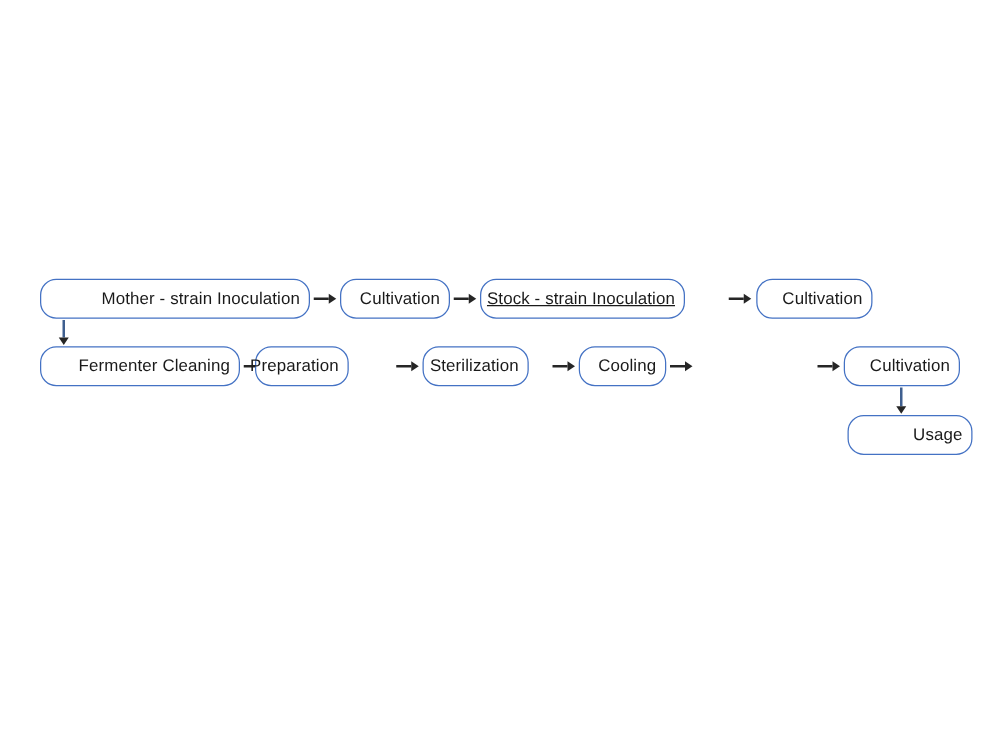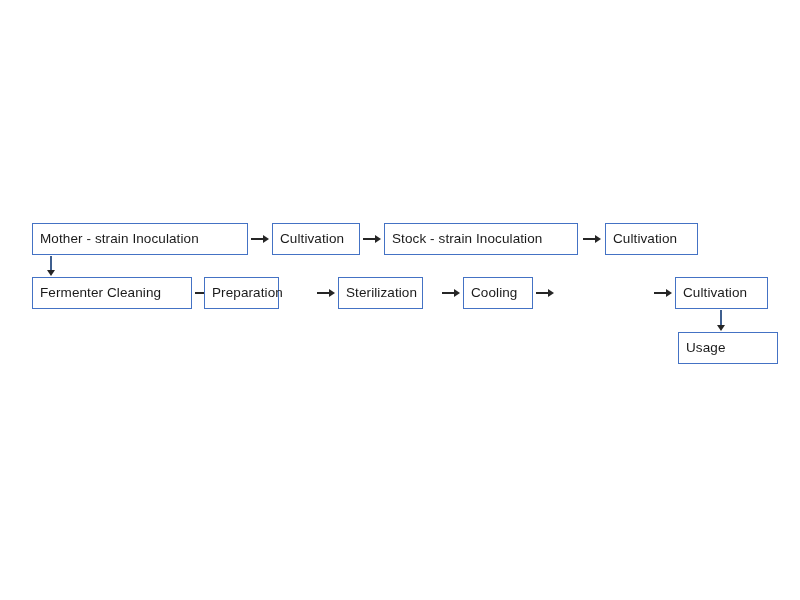--- a/index.html
+++ b/index.html
@@ -23,25 +23,25 @@
     top: 0;
     width: 800px;
     height: 600px;
   }
 
   
   .node {
     position: absolute;
     box-sizing: border-box;
     border: 1.6px solid #4472C4;
-    border-radius: 0;
+    border-radius: 13px;
     background: #ffffff;
     display: flex;
     align-items: center;
-    justify-content: flex-start;
+    justify-content: flex-end;
     height: 32px;
     color: #1a1a1a;
     font-size: 13.5px;
     line-height: 1;
     white-space: nowrap;
     letter-spacing: 0.1px;
   }
   .node .label {
     display: block;
     padding: 0 7px;
@@ -108,21 +108,21 @@
 
   <div class="node" style="left:272px; top:223px; width:88px;">
     <span class="label">Cultivation</span>
   </div>
 
   <div class="arrow-h" style="left:363px; top:233px; width:18px;">
     <span class="shaft"></span>
     <span class="head"></span>
   </div>
 
-  <div class="node" style="left:384px; top:223px; width:194px;">
+  <div class="node" style="left:384px; top:223px; width:164px;text-decoration:underline;">
     <span class="label">Stock - strain Inoculation</span>
   </div>
 
   <div class="arrow-h" style="left:583px; top:233px; width:18px;">
     <span class="shaft"></span>
     <span class="head"></span>
   </div>
 
   <div class="node" style="left:605px; top:223px; width:93px;">
     <span class="label">Cultivation</span>

